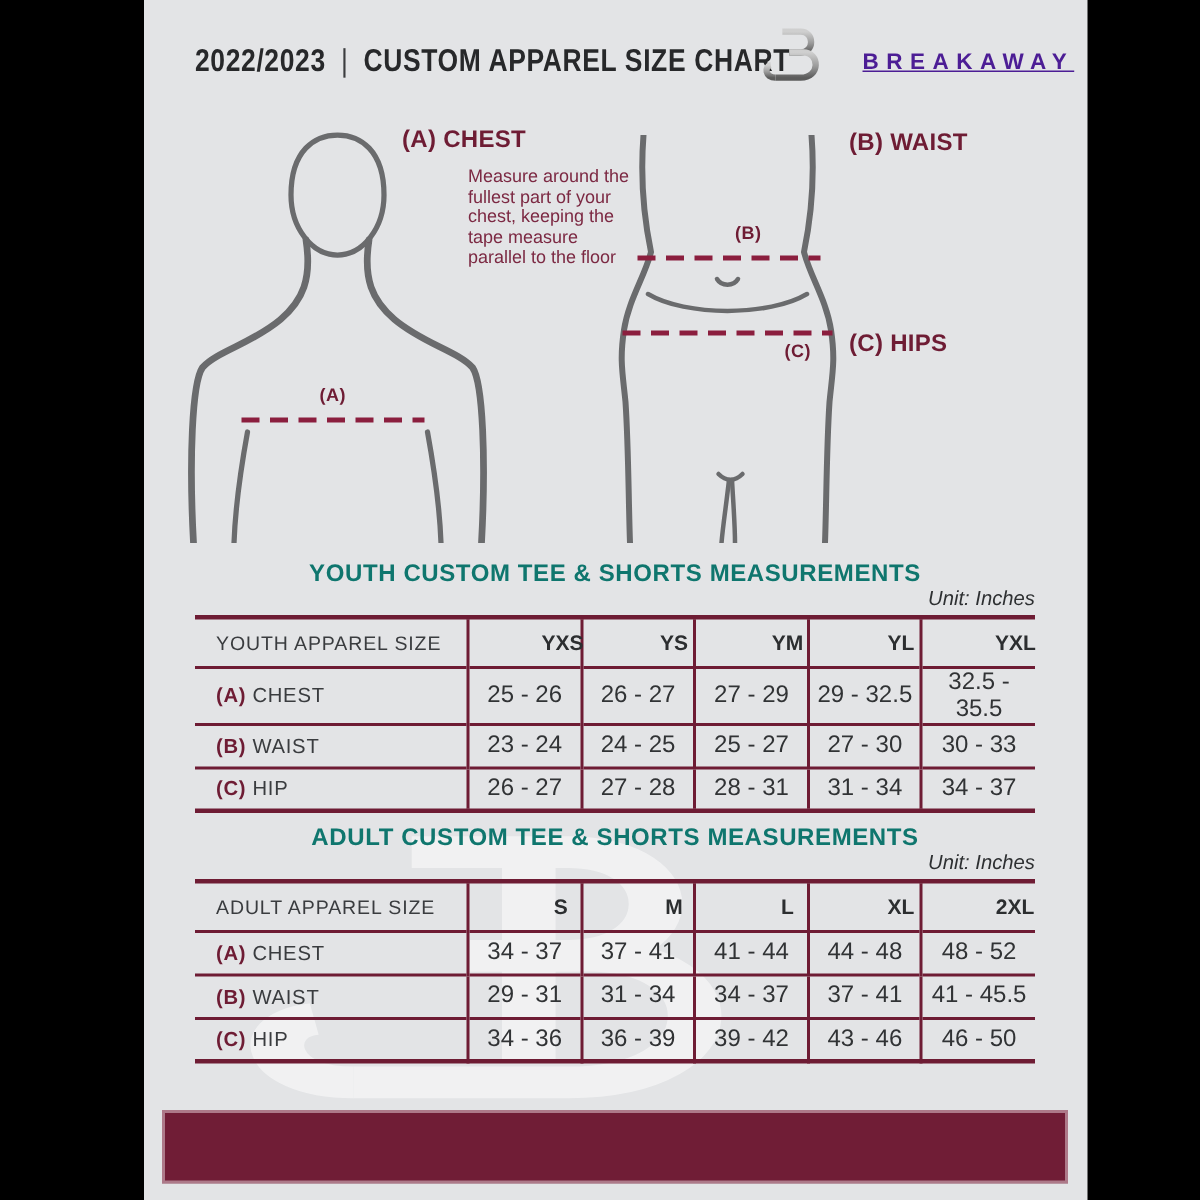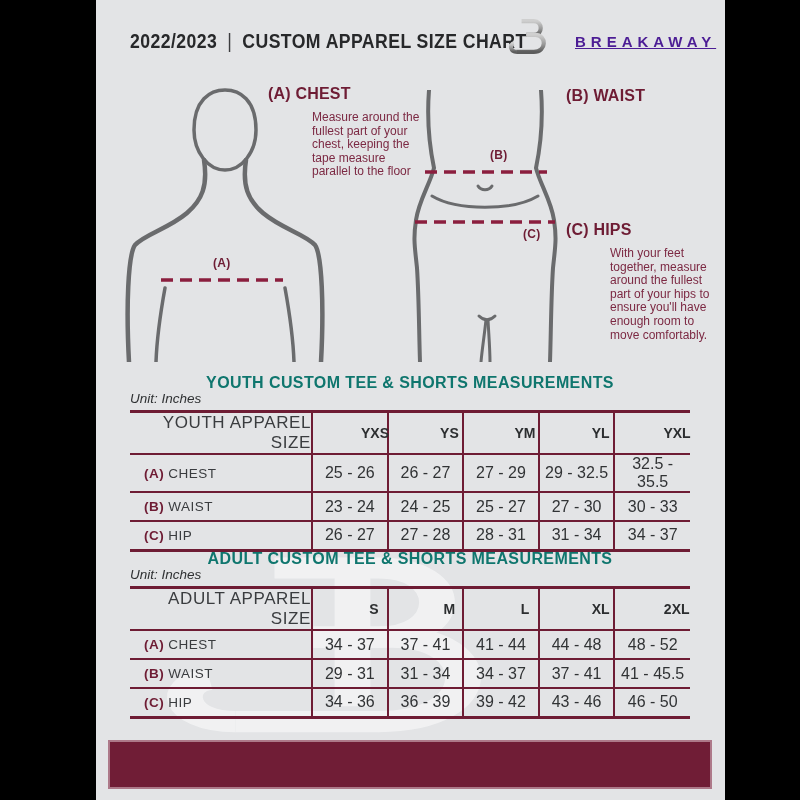--- a/index.html
+++ b/index.html
@@ -62,41 +62,41 @@
     color:var(--maroon-text);
     margin-left:44px;
   }
 
   
   .section-title{
     position:absolute;left:34px;width:560px;text-align:center;
     font-size:16px;font-weight:700;letter-spacing:.4px;color:#0f766e;
   }
   .unit{
-    position:absolute;left:34px;width:560px;text-align:left;
+    position:absolute;left:34px;width:560px;text-align:right;
     font-size:13.5px;font-style:italic;color:#2e3032;
   }
   #youth-title{top:374px;} #youth-unit{top:391px;}
   #adult-title{top:550px;} #adult-unit{top:567px;}
 
   table.size-tbl{
     position:absolute;left:34px;width:560px;table-layout:fixed;
     border-collapse:collapse;z-index:1;
     border-top:3px solid var(--maroon);
     border-bottom:3px solid var(--maroon);
   }
   #youth-table{top:410px;} #adult-table{top:586px;}
   .size-tbl col.c0{width:182px;}
   .size-tbl thead tr{height:33px;}
   .size-tbl tbody tr{height:29px;}
   .size-tbl th,.size-tbl td{border-left:2px solid var(--maroon);}
   .size-tbl th:first-child,.size-tbl td:first-child{border-left:none;}
   .size-tbl tbody td{border-top:2px solid var(--maroon);}
   th.label-h{
-    text-align:right;padding-left:14px;font-weight:400;font-size:17px;
+    text-align:left;padding-left:14px;font-weight:400;font-size:13px;
     letter-spacing:.6px;color:#3a3c3f;
   }
   th.size-h{font-size:14px;font-weight:700;color:#2c2e30;text-align:center;padding-left:48px;}
   td.lab{
     text-align:left;padding-left:14px;font-size:13.5px;
     letter-spacing:.5px;color:#3a3c3f;
   }
   td.lab .pfx{color:var(--maroon);font-weight:700;margin-right:4px;}
   td.val{text-align:center;font-size:16px;color:#313335;}
 
@@ -166,21 +166,20 @@
 
   <div class="guide guide-a">
     <h3>(A) CHEST</h3>
     <p>Measure around the fullest part of your chest, keeping the tape measure parallel to the floor</p>
   </div>
   <div class="guide guide-b">
     <h3>(B) WAIST</h3>
   </div>
   <div class="guide guide-c">
     <h3>(C) HIPS</h3>
-    <p>With your feet together, measure around the fullest part of your hips to ensure you'll have enough room to move comfortably.</p>
   </div>
 
   <svg class="watermark" width="390" height="215" viewBox="0 0 60 56" preserveAspectRatio="none">
     <g stroke="#ffffff" fill="none" stroke-width="5.5">
       <path d="M31,6 V42"></path>
       <path d="M19,6 H35 C47,6 47,24 35,24 H25"></path>
       <path d="M25,24 H37 C52,24 52,46 35,46 H13"></path>
       <path d="M13,46 C4,46 3,36 9,35"></path>
     </g>
   </svg>

